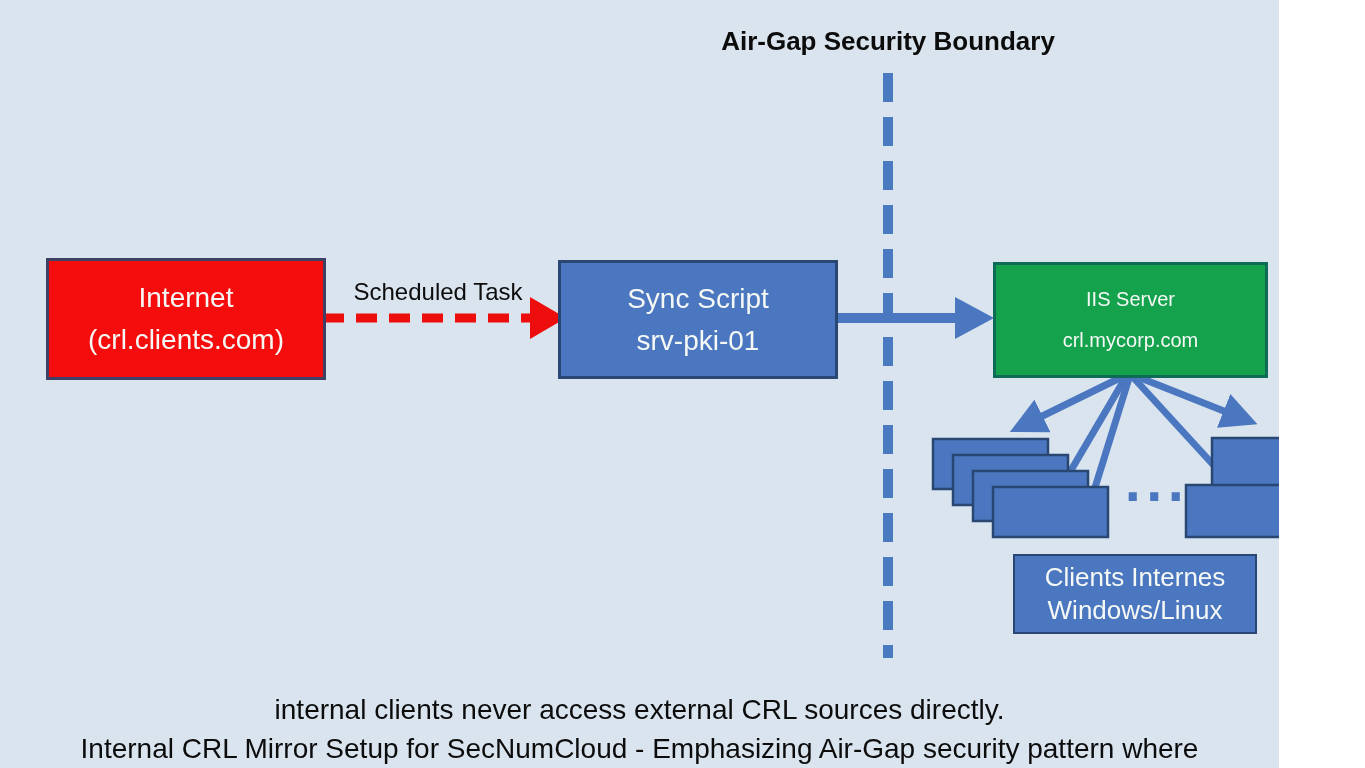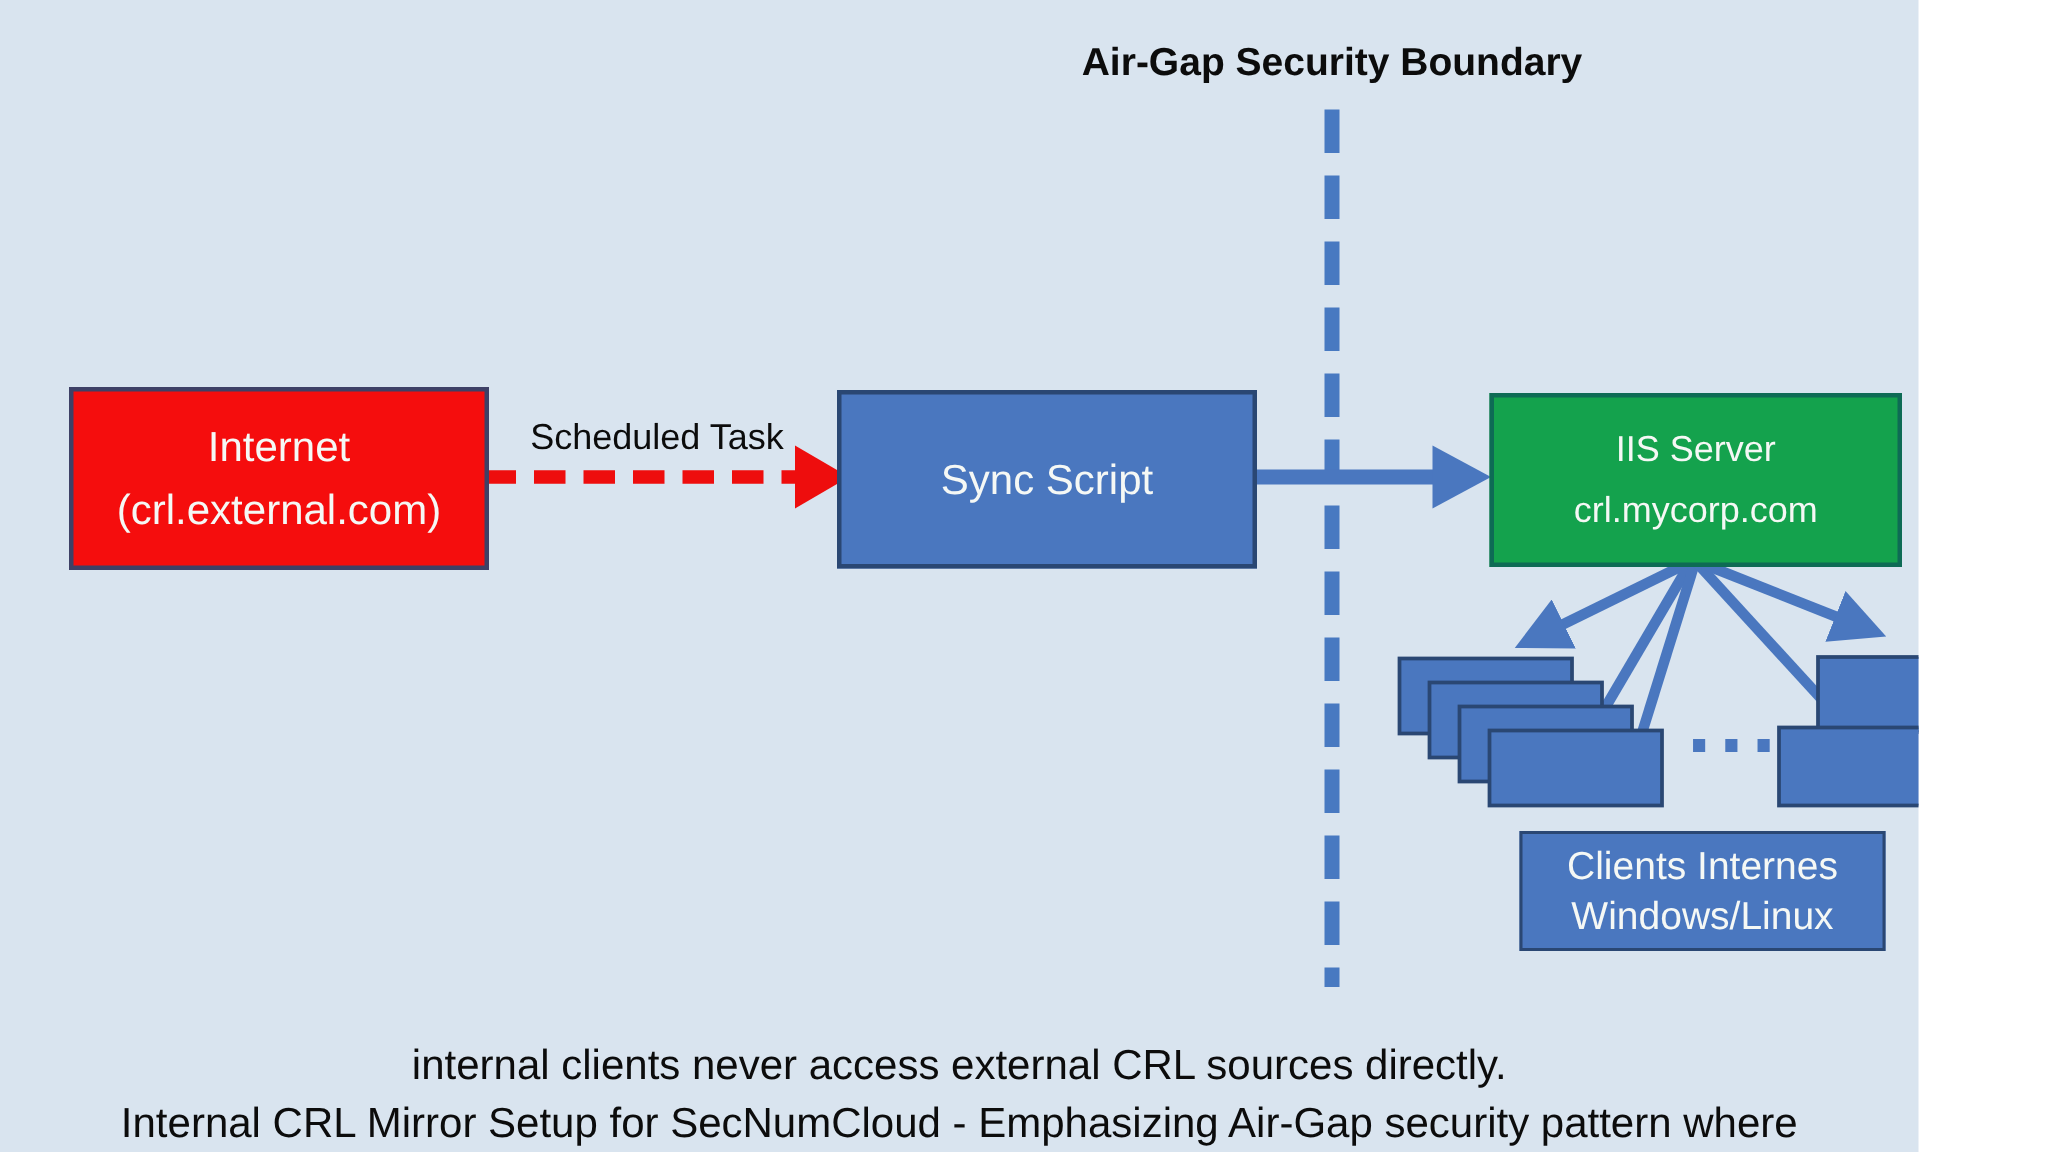--- a/index.html
+++ b/index.html
@@ -29,21 +29,21 @@
     font-size:28px; line-height:42px;
   }
   .node-sync {
     left:558px; top:260px; width:274px; height:113px;
     background:var(--blue-fill,#4a77bf); border:3px solid var(--blue-border,#2a4773);
     font-size:28px; line-height:42px;
   }
   .node-iis {
     left:993px; top:262px; width:269px; height:110px;
     background:var(--green-fill,#14a24d); border:3px solid var(--green-border,#0e6b55);
-    font-size:24px; line-height:41px;
+    font-size:20px; line-height:41px;
   }
   .node-clients {
     left:1013px; top:554px; width:240px; height:76px;
     background:var(--blue-fill,#4a77bf); border:2px solid var(--blue-border,#2a4773);
     font-size:26px; line-height:33px;
   }
   .dots {
     position:absolute; left:1124px; top:458px;
     font-size:46px; font-weight:700; letter-spacing:4px;
     color:var(--blue-fill,#4a77bf);
@@ -100,25 +100,26 @@
       <rect x="1186" y="485" width="114" height="52" class="client-rect"></rect>
     </g>
   </svg>
 
   <div class="title">Air-Gap Security Boundary</div>
 
   <div class="edge-label">Scheduled Task</div>
 
   <div class="node node-internet">
     <div>Internet</div>
-    <div>(crl.external.com)</div>
+    <div>(crl.clients.com)</div>
   </div>
 
   <div class="node node-sync">
     <div>Sync Script</div>
+    <div>srv-pki-01</div>
   </div>
 
   <div class="node node-iis">
     <div>IIS Server</div>
     <div>crl.mycorp.com</div>
   </div>
 
   <div class="dots">...</div>
 
   <div class="node node-clients">

